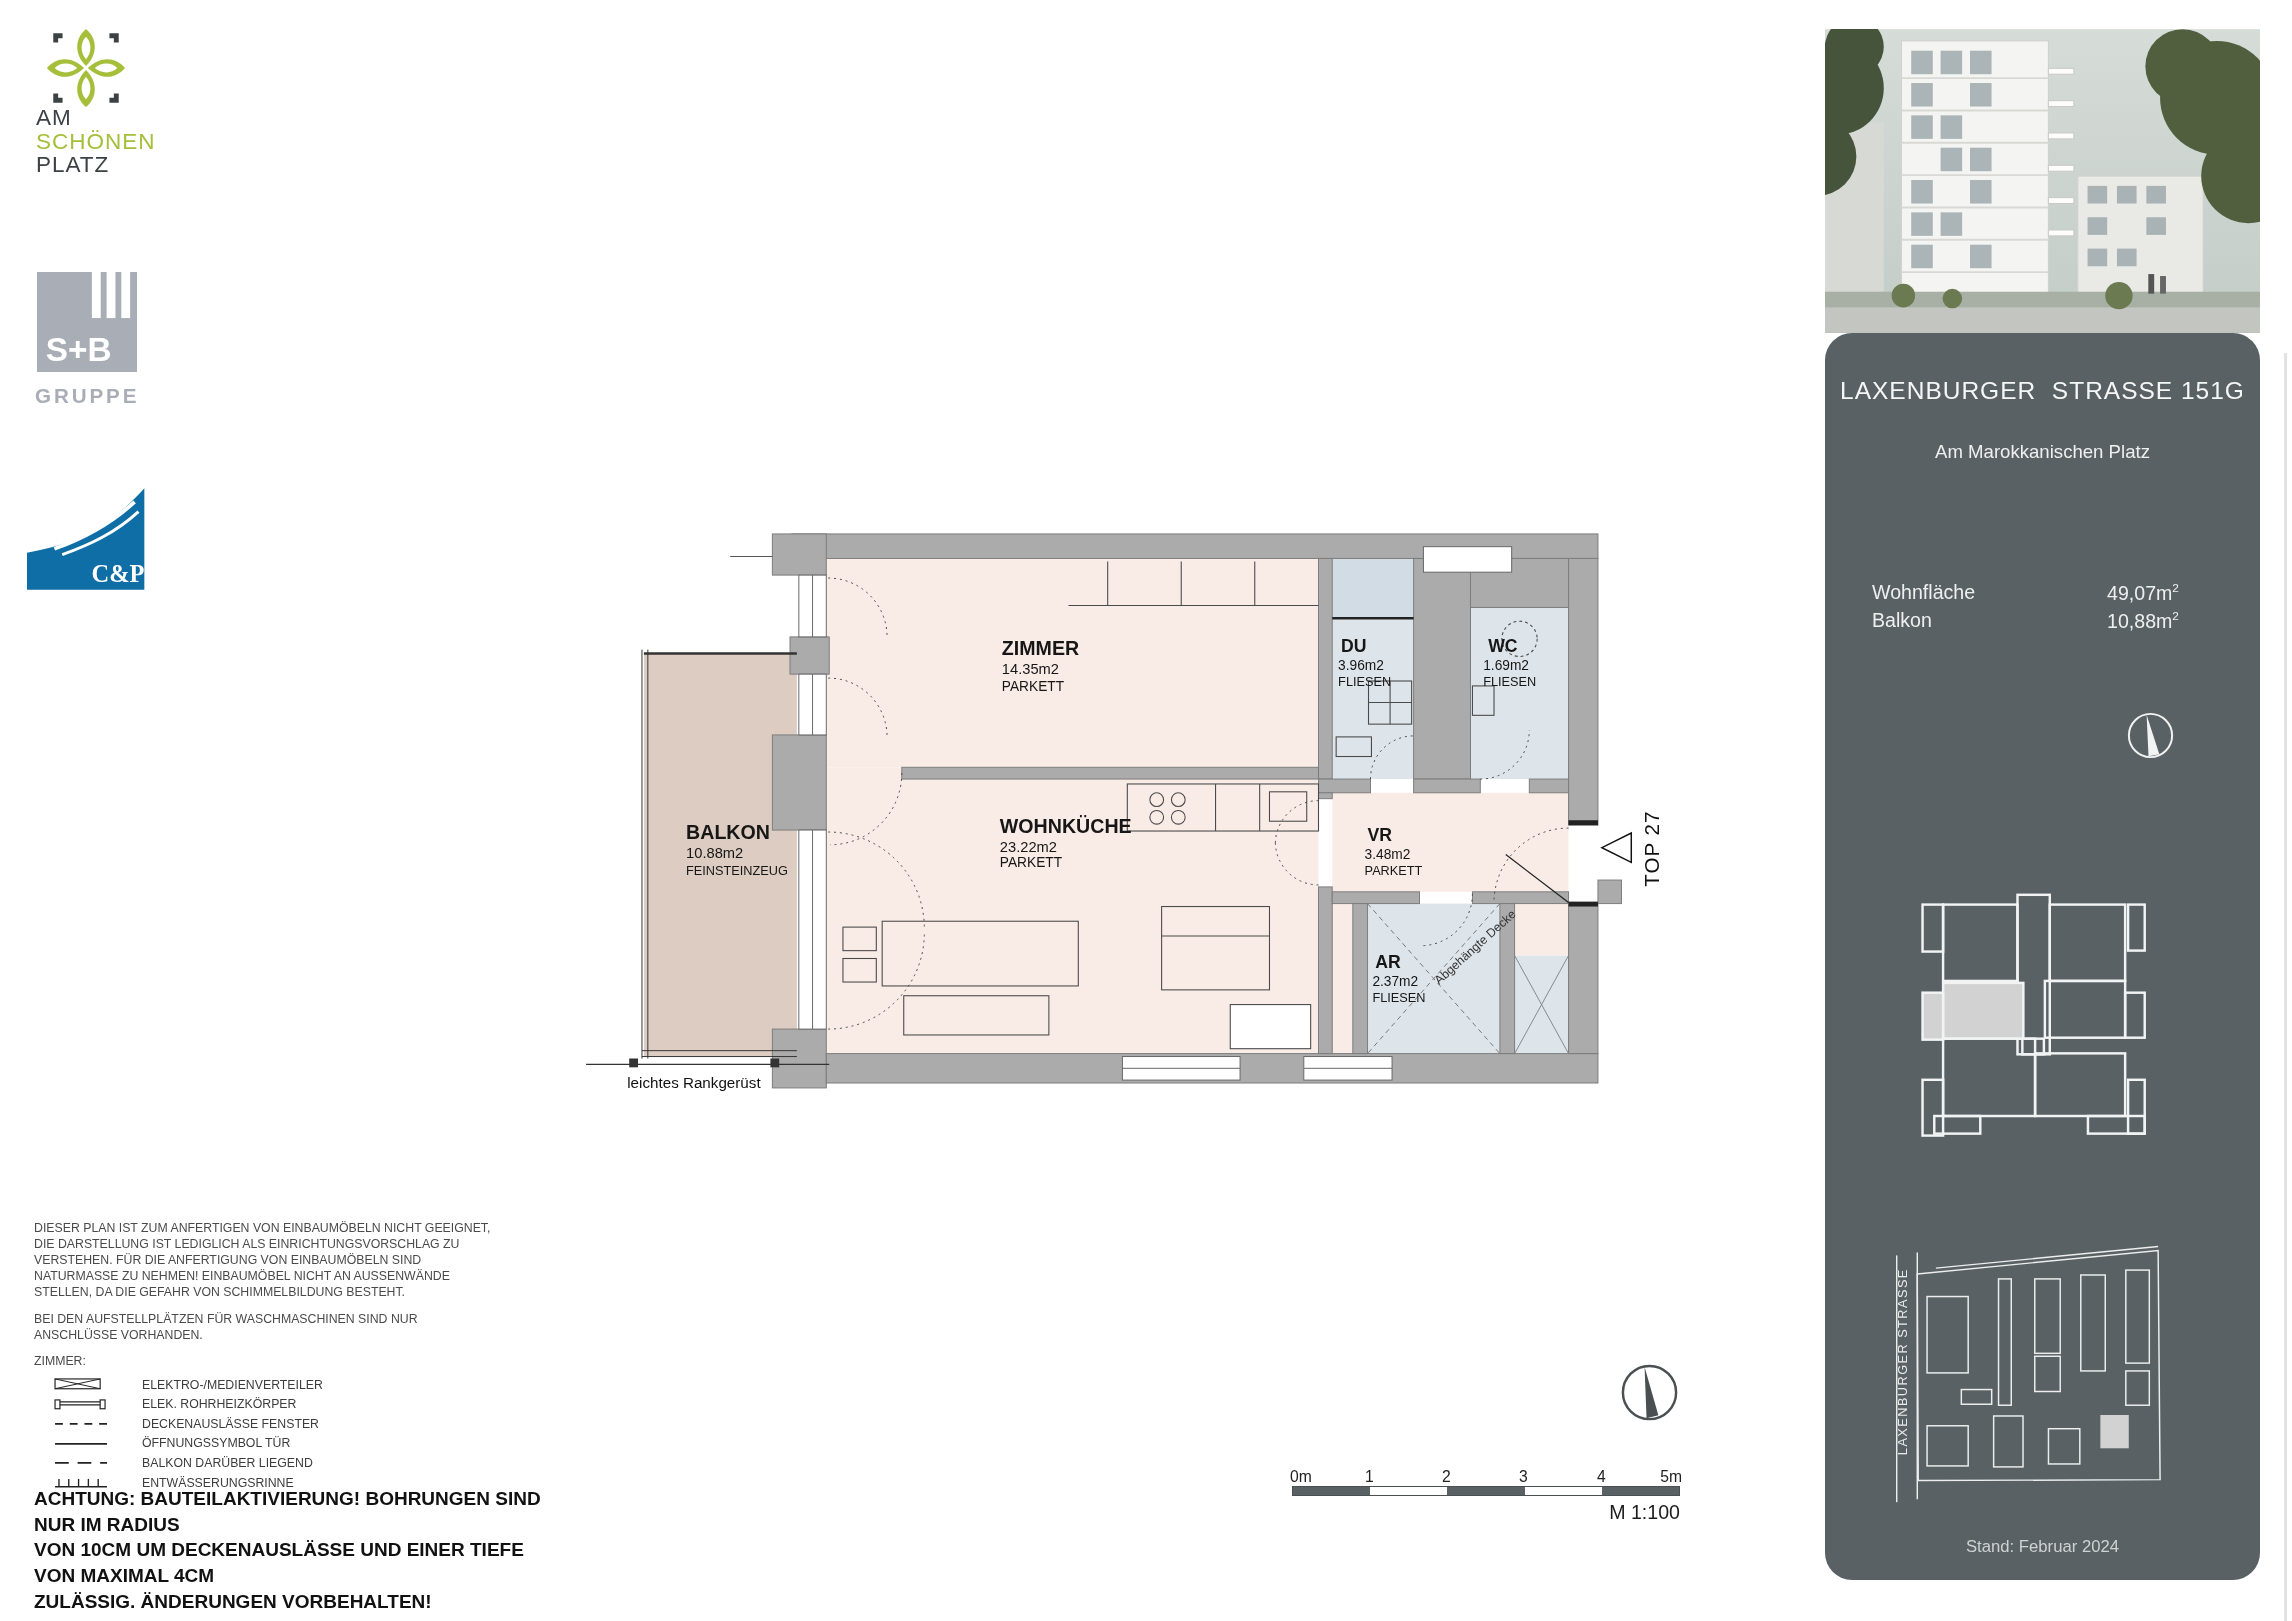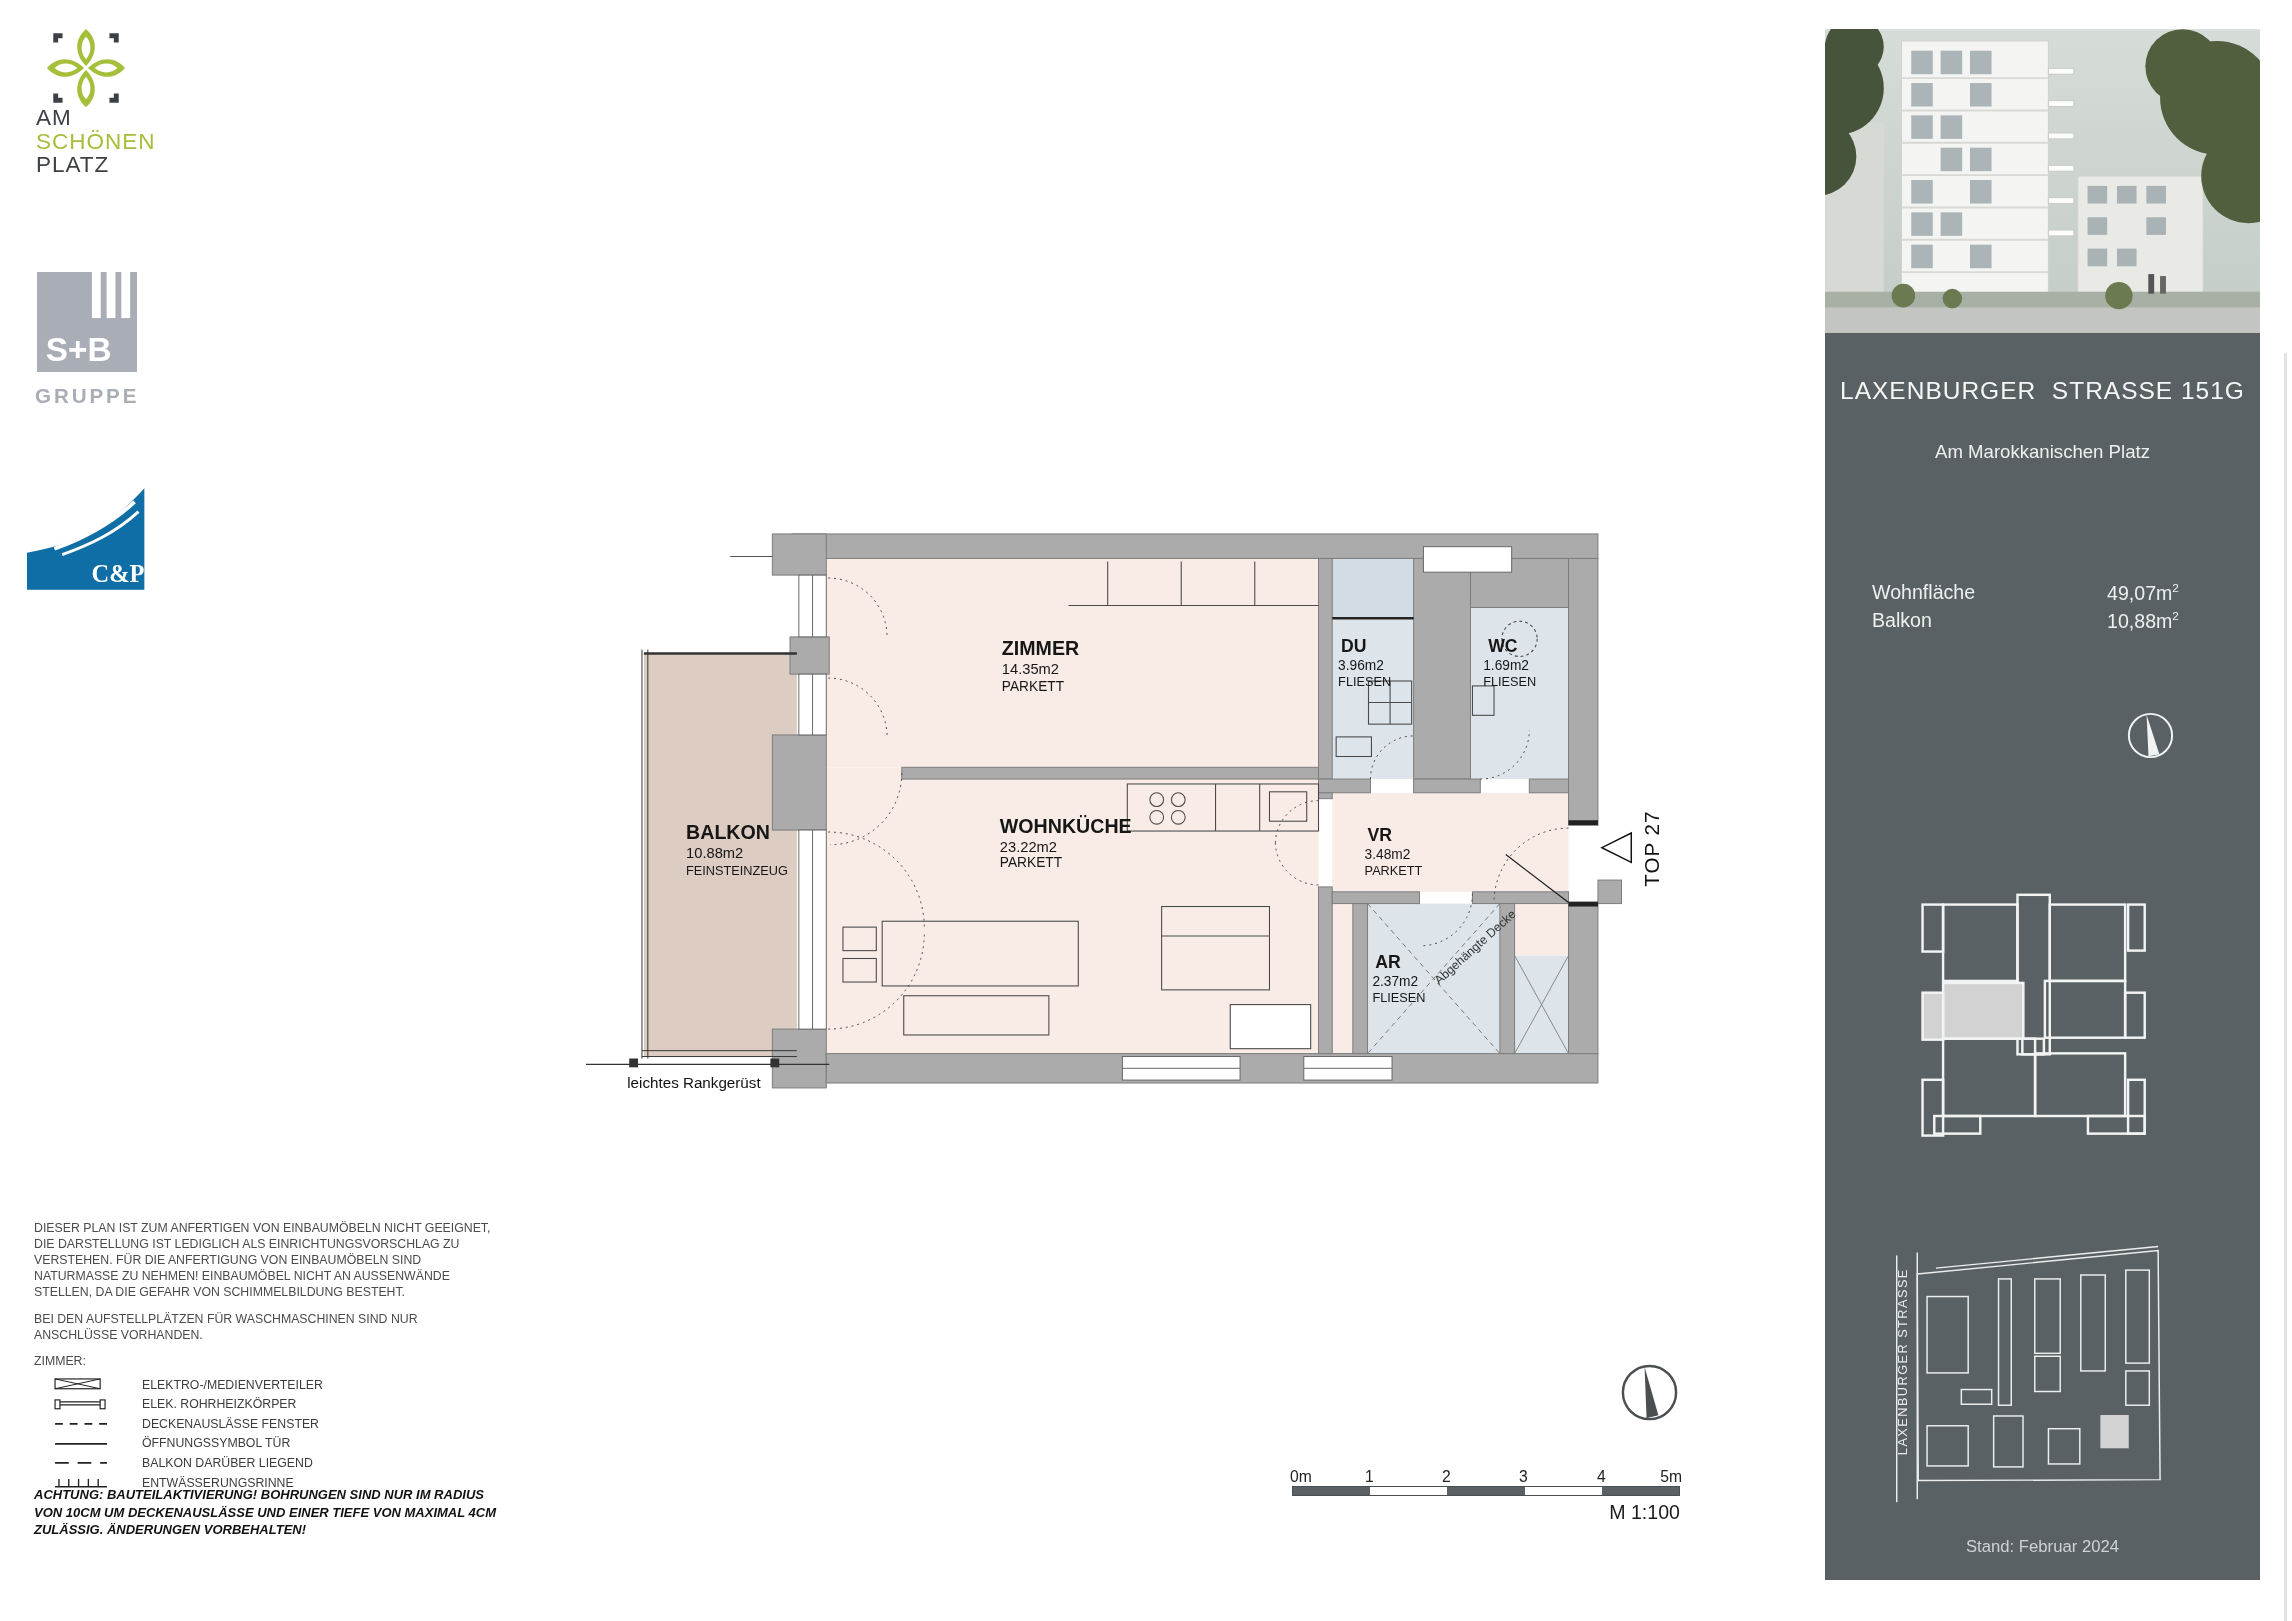--- a/index.html
+++ b/index.html
@@ -5,37 +5,37 @@
   html,body{margin:0;padding:0;background:#ffffff;}
   body{font-family:"Liberation Sans", sans-serif;}
   #canvas{position:relative;width:2293px;height:1621px;background:#fff;overflow:hidden;}
   .abs{position:absolute;}
   
   .asp-text{font-size:22.5px;line-height:23.5px;letter-spacing:1px;font-weight:400;}
   .asp-dark{color:#3d4146;}
   .asp-green{color:#a5bf3a;}
   .sb-sub{font-size:20.6px;font-weight:700;letter-spacing:2.9px;color:#a9aeb6;}
   
-  #sidebar{background:#5a6165;color:#f2f4f4;}
+  #sidebar{background:#5a6165;color:#f2f4f4;border-radius:27px;}
   .sb-title{font-size:24.5px;letter-spacing:1px;text-align:center;white-space:pre;color:#f5f6f6;}
   .sb-subtitle{font-size:18.6px;text-align:center;color:#eef0f0;}
   .sb-ogrow{display:flex;justify-content:center;align-items:center;gap:27.4px;font-size:29px;color:#f2f4f4;}
   .sb-divider{width:1px;height:37px;background:#8d9396;}
   .metric-row{position:relative;height:28px;font-size:19.6px;color:#eef0f0;}
   .metric-label{position:absolute;left:47px;top:0;}
   .metric-value{position:absolute;left:282px;top:0;}
   .metric-value sup{font-size:11.8px;}
   .sb-stand{font-size:16.7px;text-align:center;color:#ced2d3;}
   
   .legal{font-size:12.3px;line-height:1.3;color:#4a4a4a;width:469px;}
   .legal p{margin:0 0 10.8px 0;}
   .symbols-heading{font-size:12.3px;color:#4a4a4a;margin:13.7px 0 0 0;}
   .legend-row{display:flex;align-items:flex-end;gap:31px;height:16.7px;margin-bottom:2.9px;}
   .legend-label{font-size:12.3px;color:#3c3c3c;}
-  .warning{font-size:13px;font-weight:700;color:#111;line-height:1.35;font-style:italic;}
+  .warning{font-size:19px;font-weight:700;color:#111;line-height:1.35;}
   
   #scalebar{width:388px;}
   .sc-labels{position:relative;height:17.6px;font-size:15.7px;color:#222;}
   .sc-bar{display:flex;height:10.8px;border:1px solid #4a4f52;box-sizing:border-box;}
   .sc-seg{height:100%;flex:1;}
   .sc-note{position:absolute;right:0;top:33px;font-size:19.6px;color:#1c1c1c;}
 </style>
 </head>
 <body>
 

